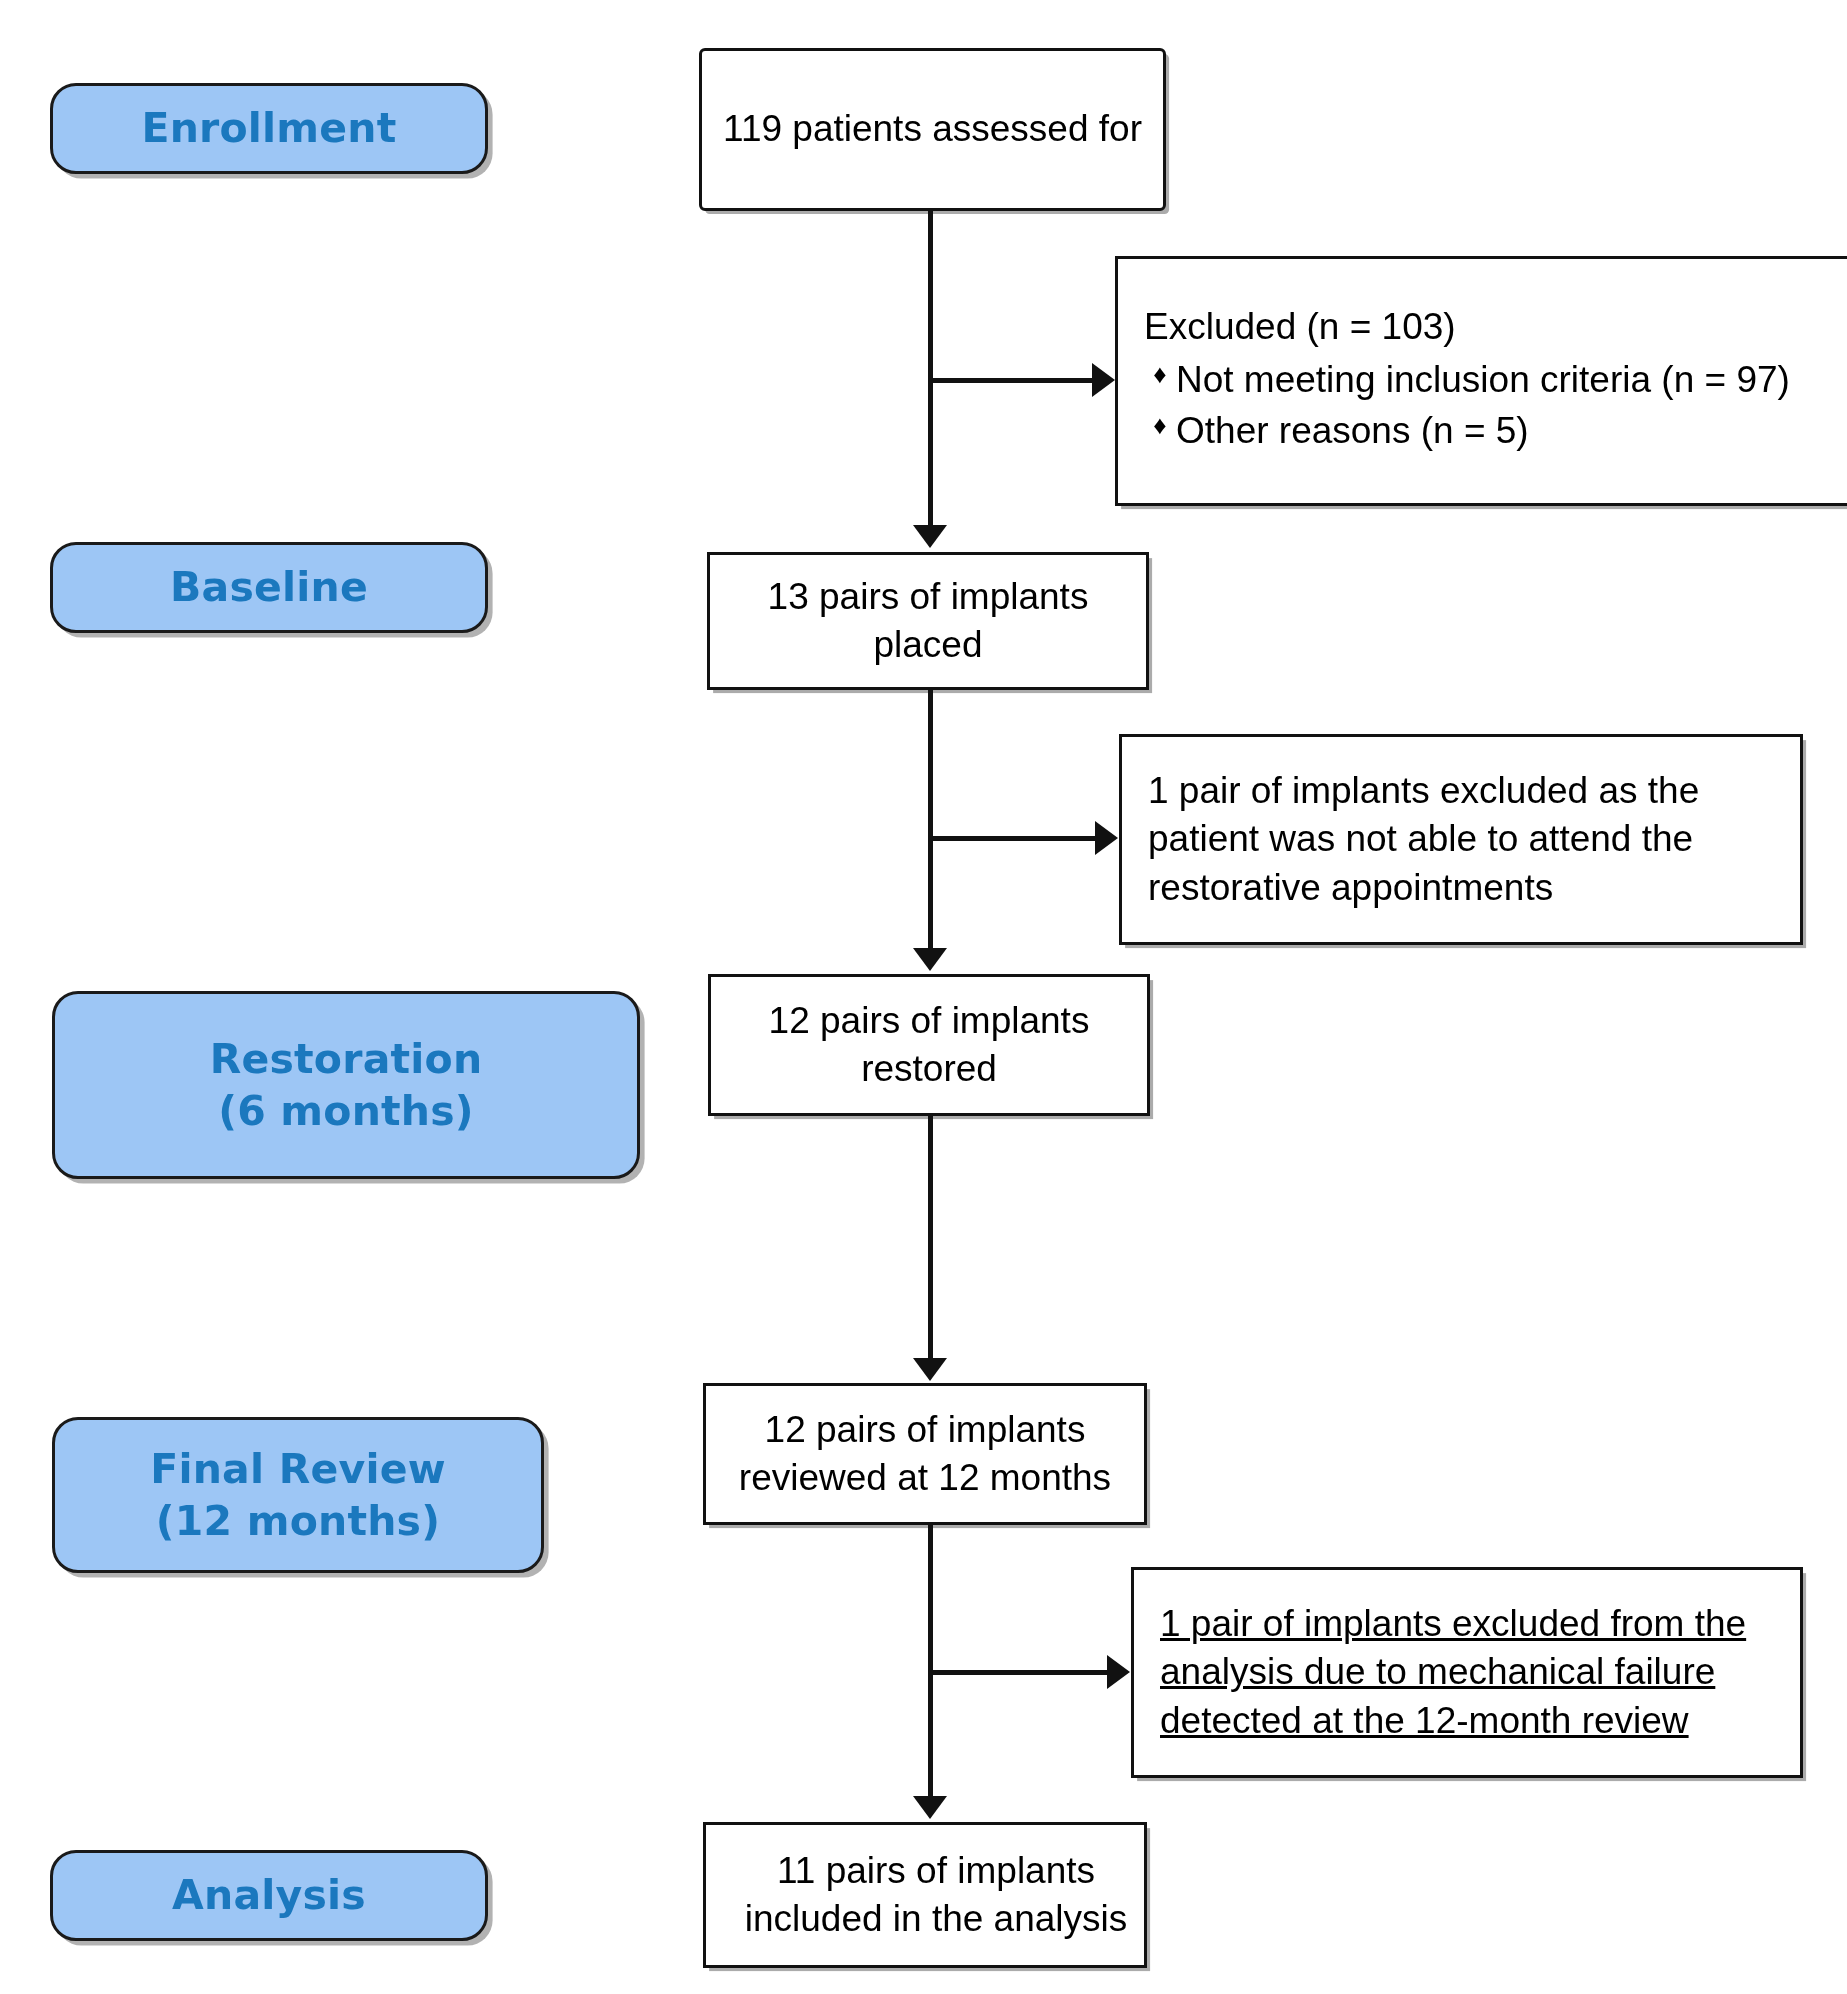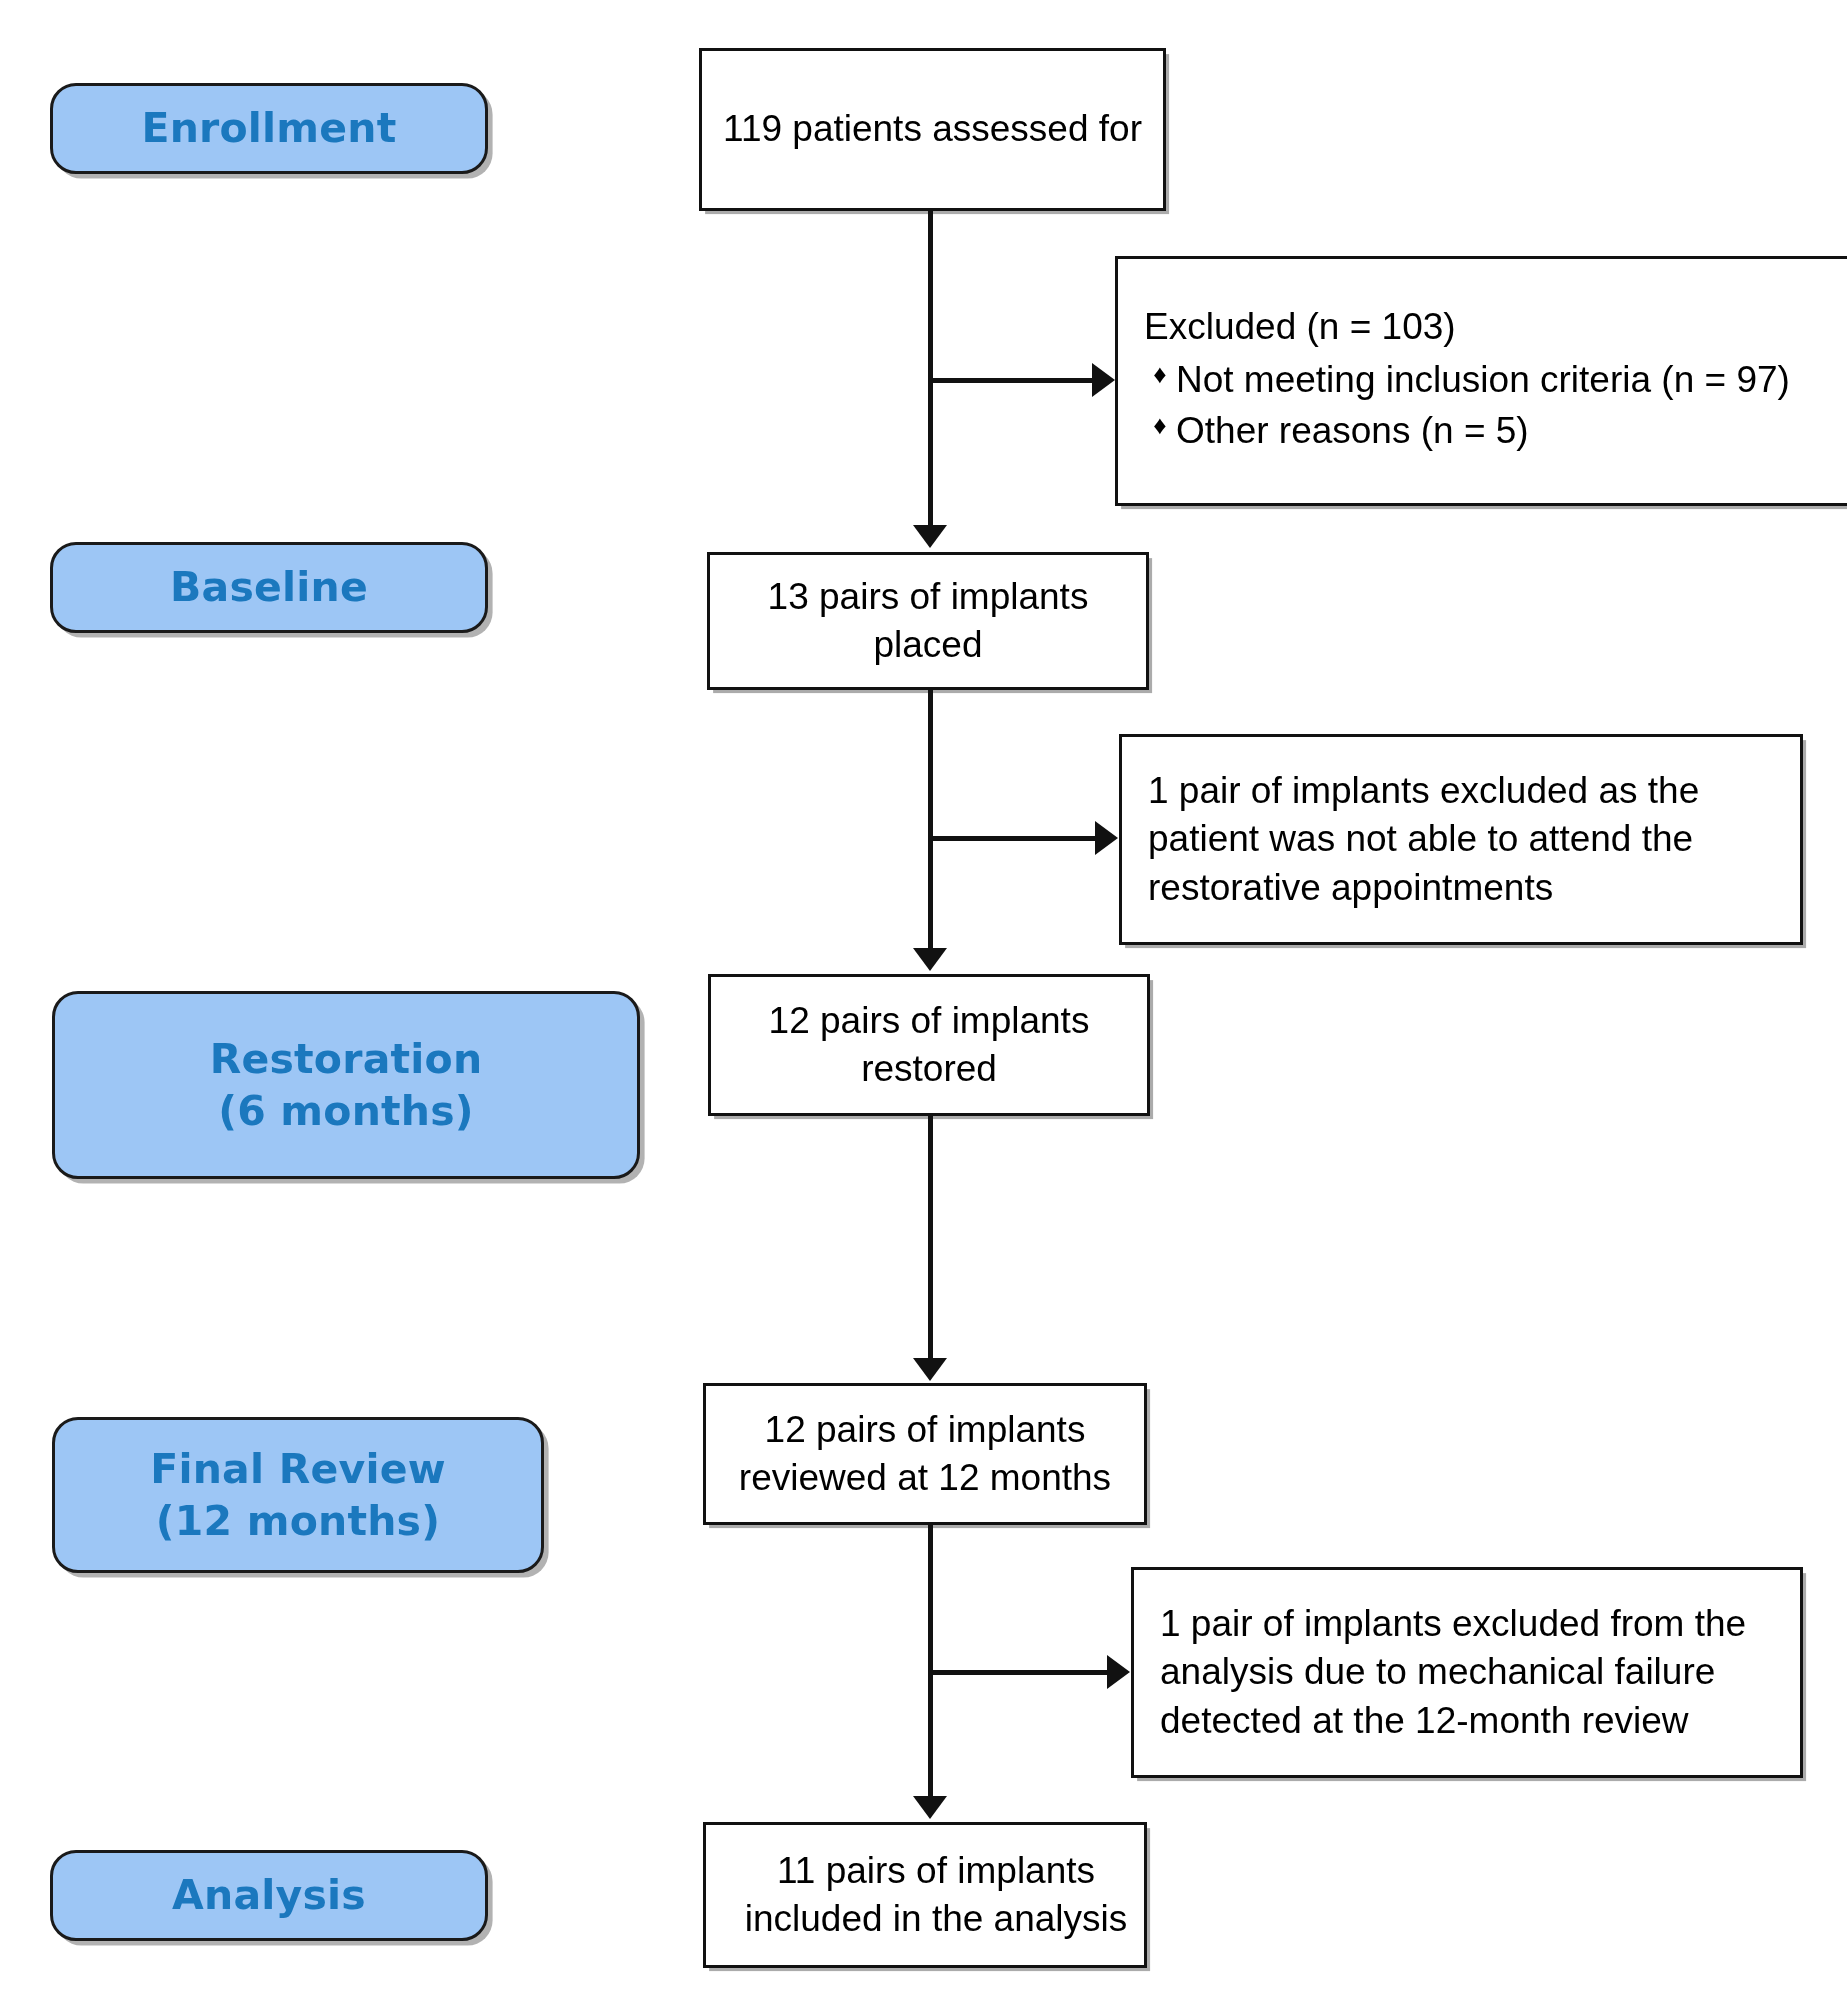--- a/index.html
+++ b/index.html
@@ -129,21 +129,21 @@
 
   <div class="stage-label" style="left:52px; top:1417px; width:492px; height:156px;">
     <span class="l1">Final Review</span>
     <span class="l2">(12 months)</span>
   </div>
 
   <div class="stage-label" style="left:50px; top:1850px; width:438px; height:91px;">
     <span class="l1">Analysis</span>
   </div>
 
-  <div class="flow-box" style="left:699px; top:48px; width:467px; height:163px;">
+  <div class="flow-box" style="left:699px; top:48px; width:467px; height:163px;border-radius:6px;">
     <div class="inner">
       <span class="para-line">119 patients assessed for</span>
     </div>
   </div>
 
   <div class="flow-box" style="left:707px; top:552px; width:442px; height:138px;">
     <div class="inner">
       <span class="para-line">13 pairs of implants</span>
       <span class="para-line">placed</span>
     </div>
@@ -187,21 +187,21 @@
   </div>
 
   <div class="flow-box left-align" style="left:1119px; top:734px; width:684px; height:211px;">
     <div class="inner">
       <span class="para-line">1 pair of implants excluded as the</span>
       <span class="para-line">patient was not able to attend the</span>
       <span class="para-line">restorative appointments</span>
     </div>
   </div>
 
-  <div class="flow-box left-align" style="left:1131px; top:1567px; width:672px; height:211px;">
+  <div class="flow-box left-align" style="left:1131px; top:1567px; width:672px; height:211px;text-decoration:underline;">
     <div class="inner">
       <span class="para-line">1 pair of implants excluded from the</span>
       <span class="para-line">analysis due to mechanical failure</span>
       <span class="para-line">detected at the 12-month review</span>
     </div>
   </div>
 
   <div class="vline" style="left:928px; top:211px; height:316px;"></div>
   <div class="arrow-down" style="left:913px; top:525px;"></div>
 

